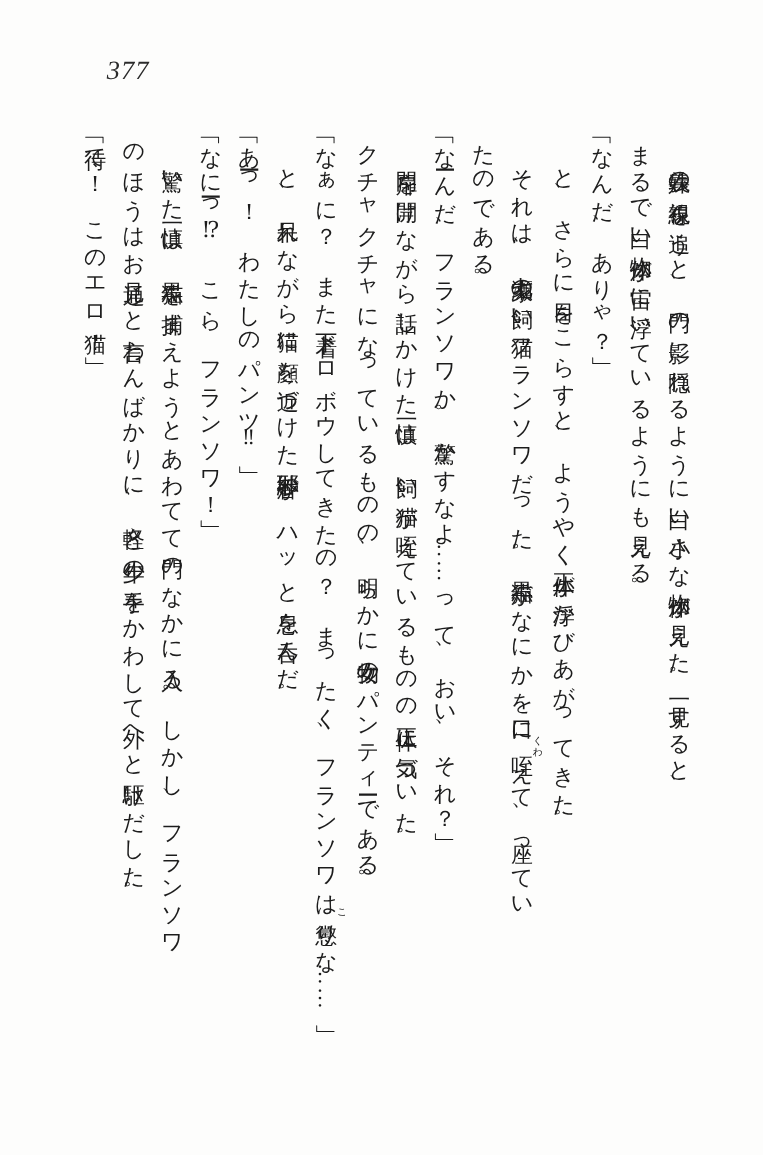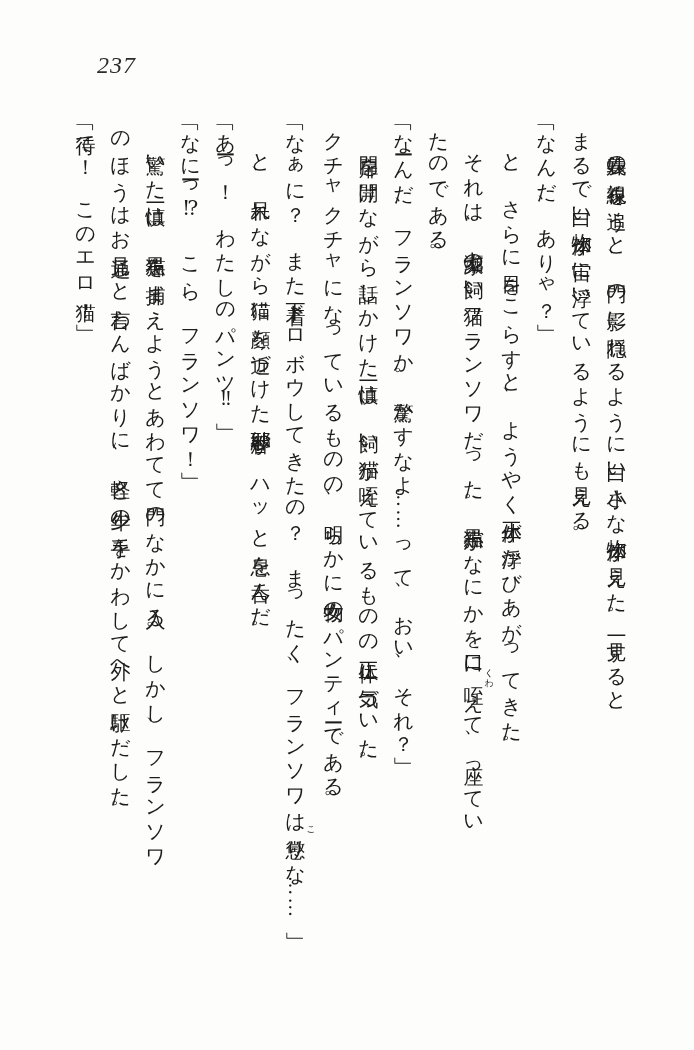--- a/index.html
+++ b/index.html
@@ -52,21 +52,21 @@
   ruby rt {
     font-size: 9px;
     letter-spacing: 0;
     color: #1c1c1c;
   }
 </style>
 </head>
 <body>
 
 <div class="page">
-  <div class="page-number">237</div>
+  <div class="page-number">377</div>
   <div class="text-block">
       <p class="line">　義妹の視線を追うと、門の影に隠れるように白い小さな物体が見えた。一見すると、</p>
       <p class="line">まるで白い物体が宙に浮いているようにも見える。</p>
       <p class="line">「なんだ、ありゃ？」</p>
       <p class="line">　と、さらに目をこらすと、ようやく正体が浮かびあがってきた。</p>
       <p class="line">　それは、七瀬家の飼い猫フランソワだった。黒猫がなにかを口に<ruby>咥<rt>くわ</rt></ruby>えて、座ってい</p>
       <p class="line">たのである。</p>
       <p class="line">「なーんだ、フランソワか。驚かすなよ……って、おい、それ？」</p>
       <p class="line">　門扉を開けながら話しかけた慎一は、飼い猫が咥えているものの正体に気づいた。</p>
       <p class="line">クチャクチャになっているものの、明らかに女物のパンティーである。</p>

